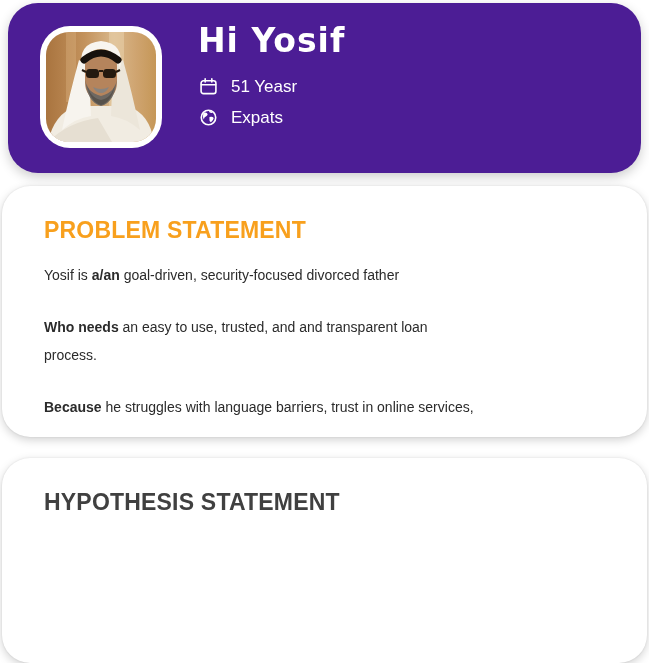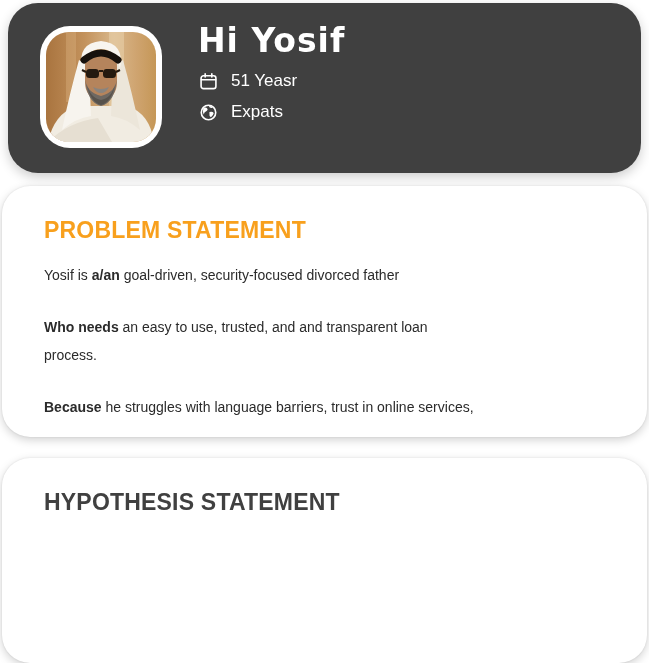--- a/index.html
+++ b/index.html
@@ -39,21 +39,21 @@
   }
   .persona-title {
     font-family: "DejaVu Sans", sans-serif;
     font-weight: bold;
     font-size: 33px;
     letter-spacing: 1px;
     margin: 0 0 12px 0;
     line-height: 1.1;
   }
   .info-row {
-    display: flex; align-items: flex-start;
+    display: flex; align-items: center;
     gap: 13px;
     height: 31px;
     font-size: 17px;
     font-weight: 500;
   }
   .info-icon { width: 20px; height: 20px; display: flex; align-items: center; justify-content: center; }
   .info-icon svg { width: 19px; height: 19px; }
 
   
   .card {
@@ -78,21 +78,21 @@
     line-height: 28px;
     color: #2b2b2b;
     margin: 0 0 24px 0;
     max-width: 585px;
   }
   .body-para b { font-weight: bold; }
 </style>
 </head>
 <body>
 
-<section class="header-card" style="background: #404040;">
+<section class="header-card" style="background: #4c1d95;">
 
   <div class="avatar-frame">
     <svg viewBox="0 0 110 110" preserveAspectRatio="none">
       <defs>
         <linearGradient id="abg" x1="0" x2="1" y1="0" y2="0">
           <stop offset="0" stop-color="#a9743f"></stop>
           <stop offset="0.35" stop-color="#c3925c"></stop>
           <stop offset="0.62" stop-color="#d9b88c"></stop>
           <stop offset="0.82" stop-color="#cfa470"></stop>
           <stop offset="1" stop-color="#c59757"></stop>

